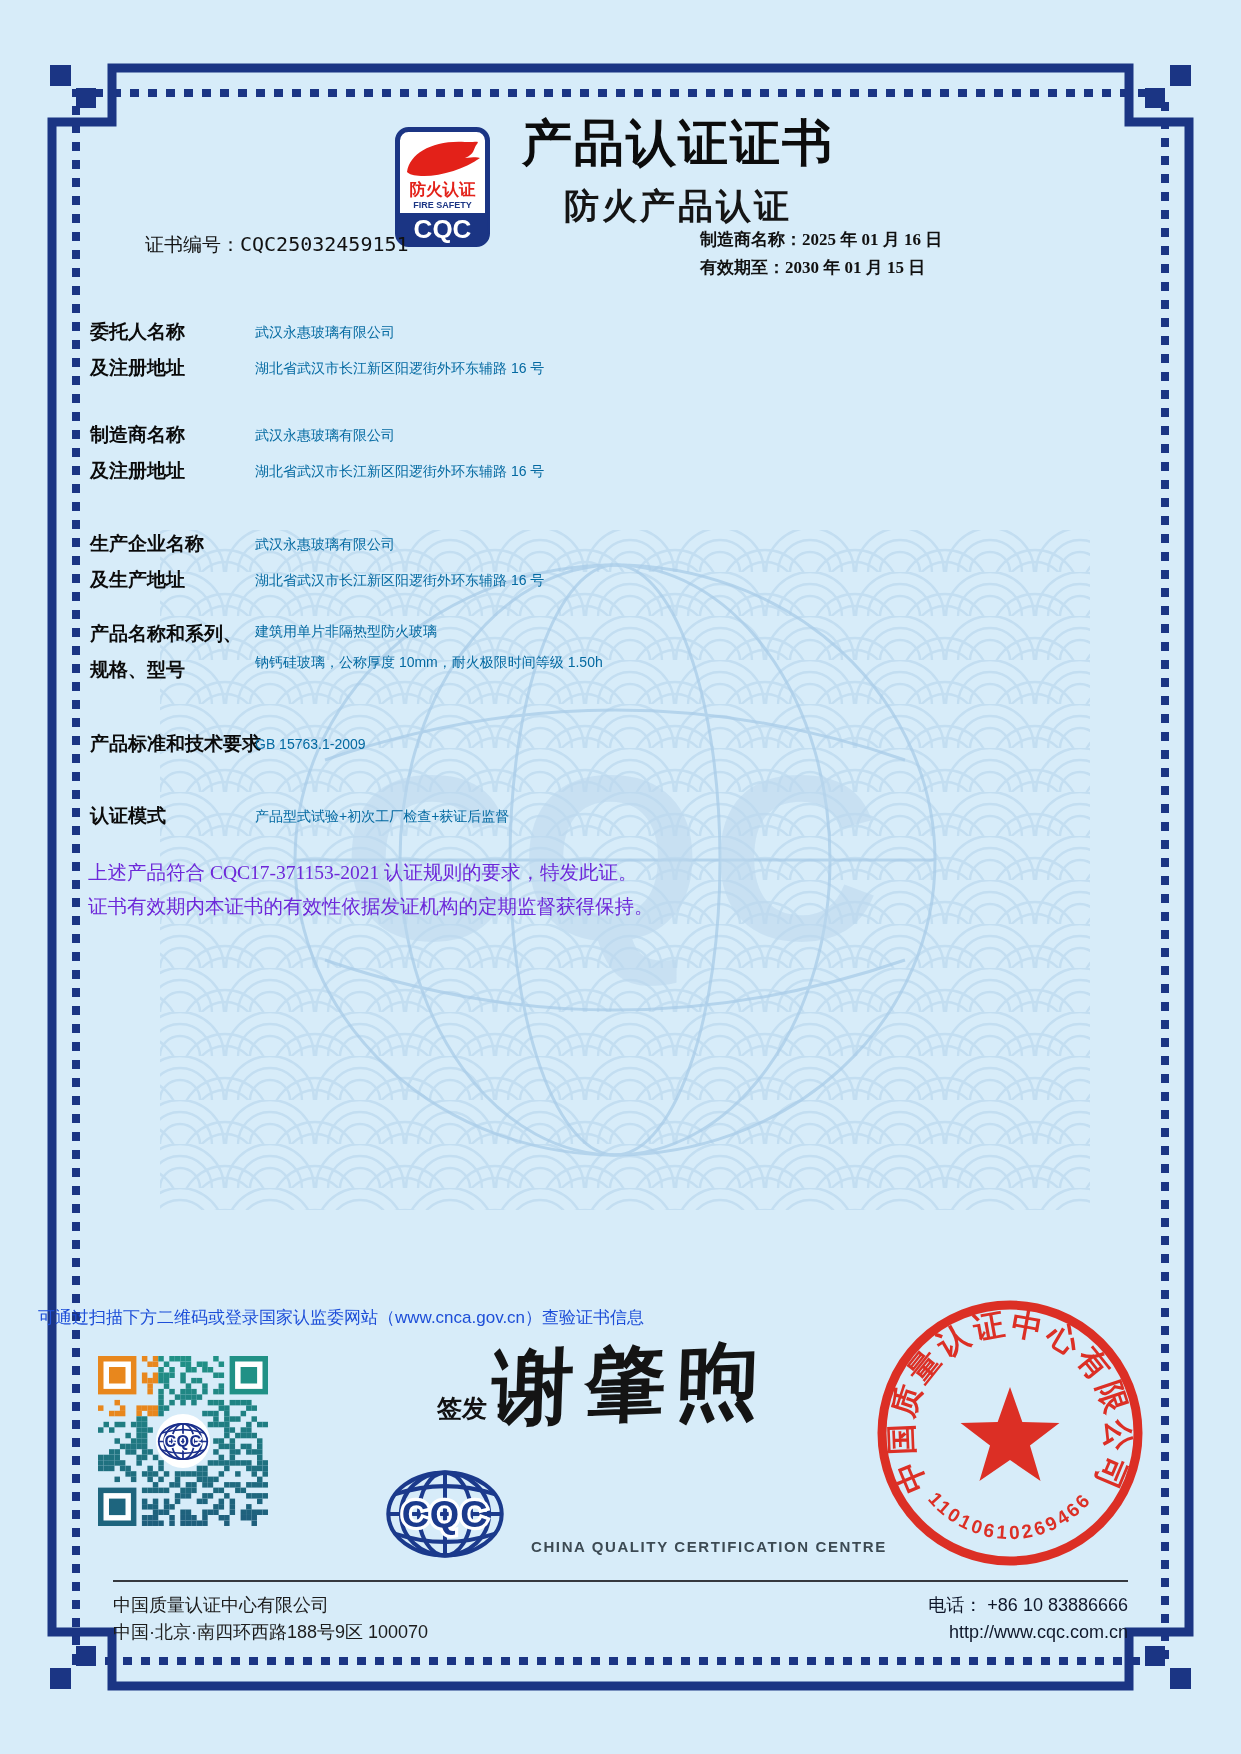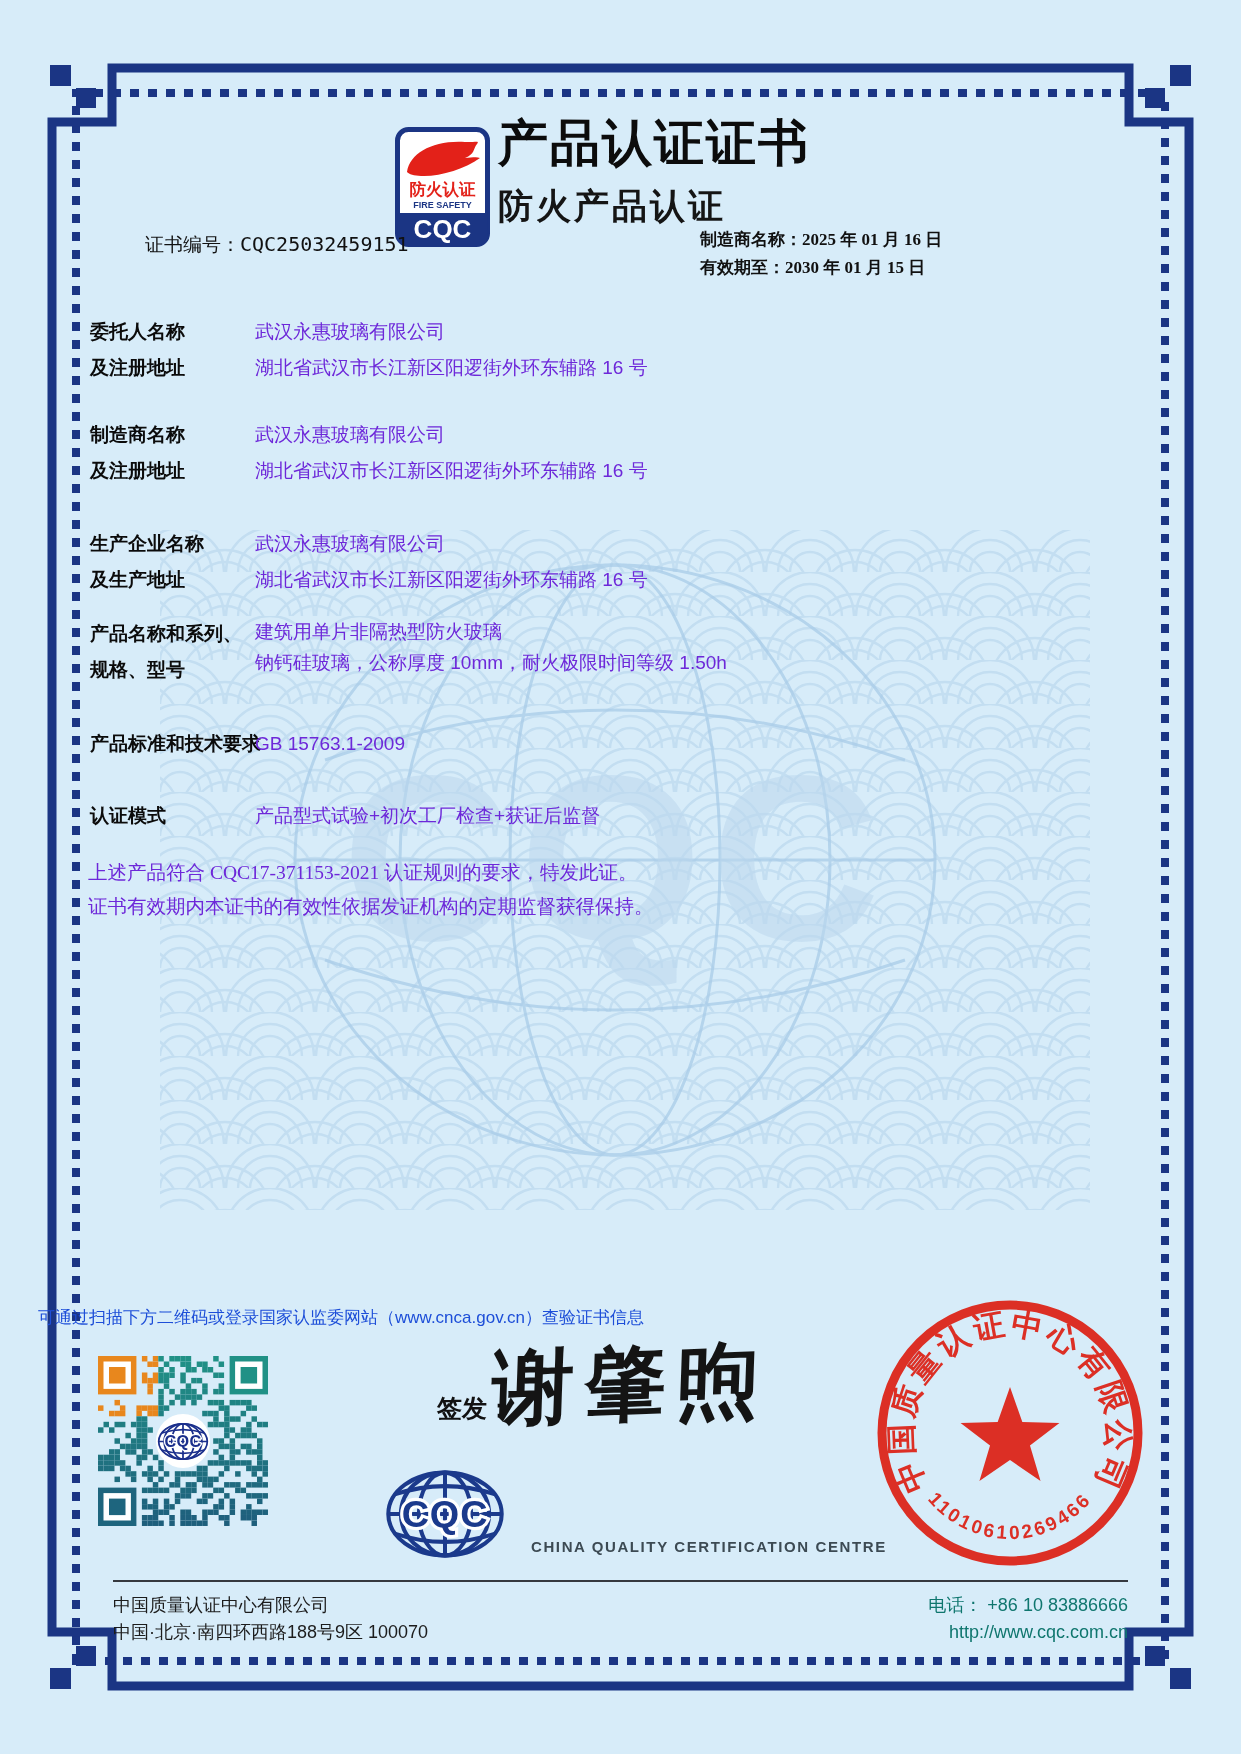--- a/index.html
+++ b/index.html
@@ -6,33 +6,33 @@
   html,body { background:#9fb6c6; }
   .page {
     position:relative; width:1241px; height:1754px; margin:0 auto;
     background:#d7ecf9; overflow:hidden;
     font-family:"Liberation Sans","DejaVu Sans",sans-serif; color:#111;
   }
   svg.layer { position:absolute; left:0; top:0; width:1241px; height:1754px; pointer-events:none; }
 
   
   .fire-logo { position:absolute; left:395px; top:127px; width:95px; height:120px; }
-  .title-block { position:absolute; left:498px; top:110px; width:360px; }
+  .title-block { position:absolute; left:498px; top:110px; width:360px; text-align:center; }
   .title { font-size:50px; font-weight:900; letter-spacing:2px; color:#0c0c0c; }
   .subtitle { font-size:35px; font-weight:600; letter-spacing:3px; margin-top:6px; color:#151515; }
   .certno { position:absolute; left:145px; top:232px; font-size:19px; font-weight:normal;
             font-family:"Liberation Serif","DejaVu Serif",serif; }
   .certno .num { font-family:"DejaVu Sans Mono","Liberation Mono",monospace; font-size:20px; }
   .dates { position:absolute; left:700px; top:226px; font-size:17px; font-weight:bold; line-height:28px;
            font-family:"Liberation Serif","DejaVu Serif",serif; }
 
   
   .field-row { position:absolute; left:90px; right:60px; }
   .flabel { position:absolute; left:0; width:175px; font-weight:bold; font-size:19px; line-height:36px; color:#0b0b0b; }
-  .fvalue { position:absolute; left:165px; right:0; font-size:19px; line-height:36px; color:#6d28d9; }
+  .fvalue { position:absolute; left:165px; right:0; font-size:14px; line-height:36px; color:#0369a1; }
   .fvalue.tight { line-height:31px; }
 
   .statement { position:absolute; left:88px; top:856px; font-size:19.5px; line-height:34px; color:#6d28d9;
                font-family:"Liberation Serif","DejaVu Serif",serif; }
 
   .verify-note { position:absolute; left:0; right:60px; top:1306px; text-align:left; font-size:17px; color:#1d4ed8;margin-left:38px; }
 
   .qr-box { position:absolute; left:98px; top:1356px; width:170px; height:170px; }
 
   .sign-label { position:absolute; left:413px; top:1392px; font-size:25px; font-weight:bold;
@@ -42,21 +42,21 @@
                letter-spacing:10px; transform:rotate(-2deg) skewX(-4deg); white-space:nowrap; }
 
   .org-globe { position:absolute; left:382px; top:1466px; width:126px; height:96px; color:#1b3a8c; }
   .org-zh { position:absolute; left:528px; top:1482px; font-size:41px; font-weight:600; letter-spacing:3px; color:#3c4a53; }
   .org-en { position:absolute; left:531px; top:1538px; font-size:15px; font-weight:bold; letter-spacing:1.6px; color:#3c4a53; }
 
   .stamp { position:absolute; left:860px; top:1283px; width:300px; height:300px; opacity:.94; }
 
   .footer-rule { position:absolute; left:113px; top:1580px; width:1015px; height:2px; background:#35393f; }
   .footer-left { position:absolute; left:113px; top:1592px; font-size:18px; line-height:27px; color:#1c1c1c; }
-  .footer-right { position:absolute; right:113px; top:1592px; font-size:18px; line-height:27px; color:#0f766e; text-align:right; }
+  .footer-right { position:absolute; right:113px; top:1592px; font-size:18px; line-height:27px; color:#0f172a; text-align:right; }
 </style>
 </head>
 <body>
 
 <div class="page">
 
   <svg width="0" height="0" style="position:absolute">
     <defs>
       <symbol id="globe" viewBox="0 0 140 106">
         <g transform="translate(70,53)" stroke="currentColor" fill="none" stroke-width="4.5">

